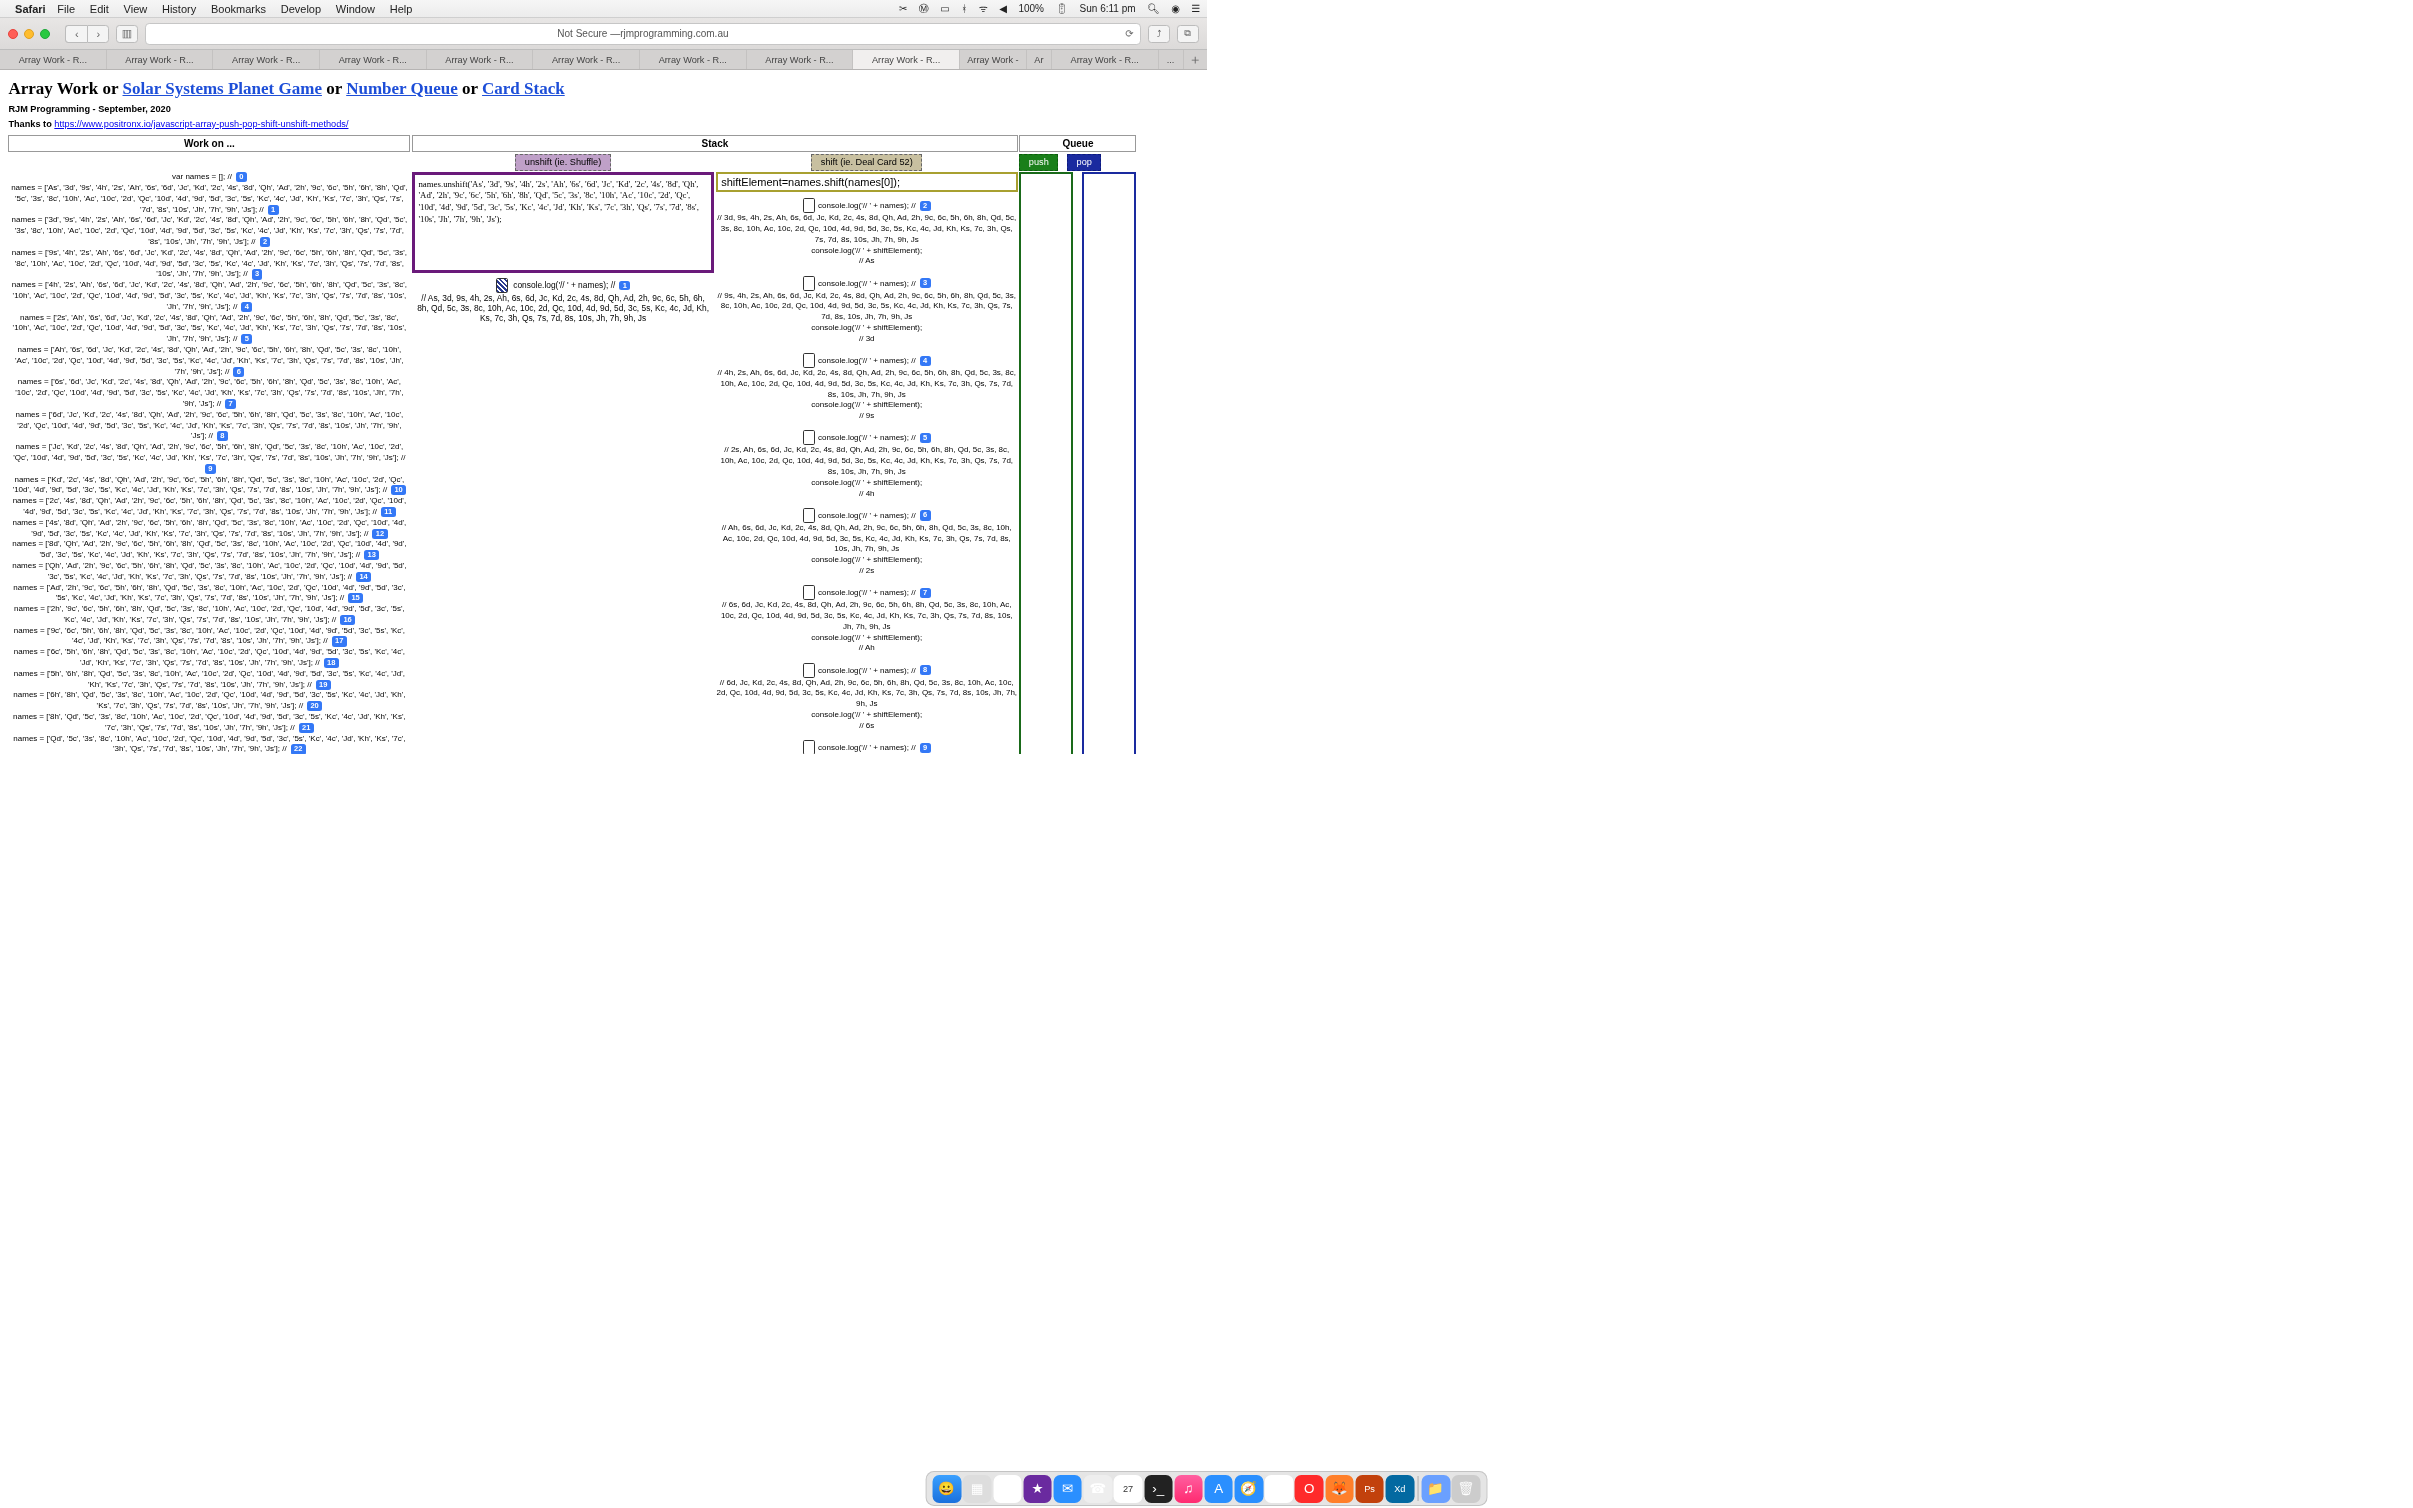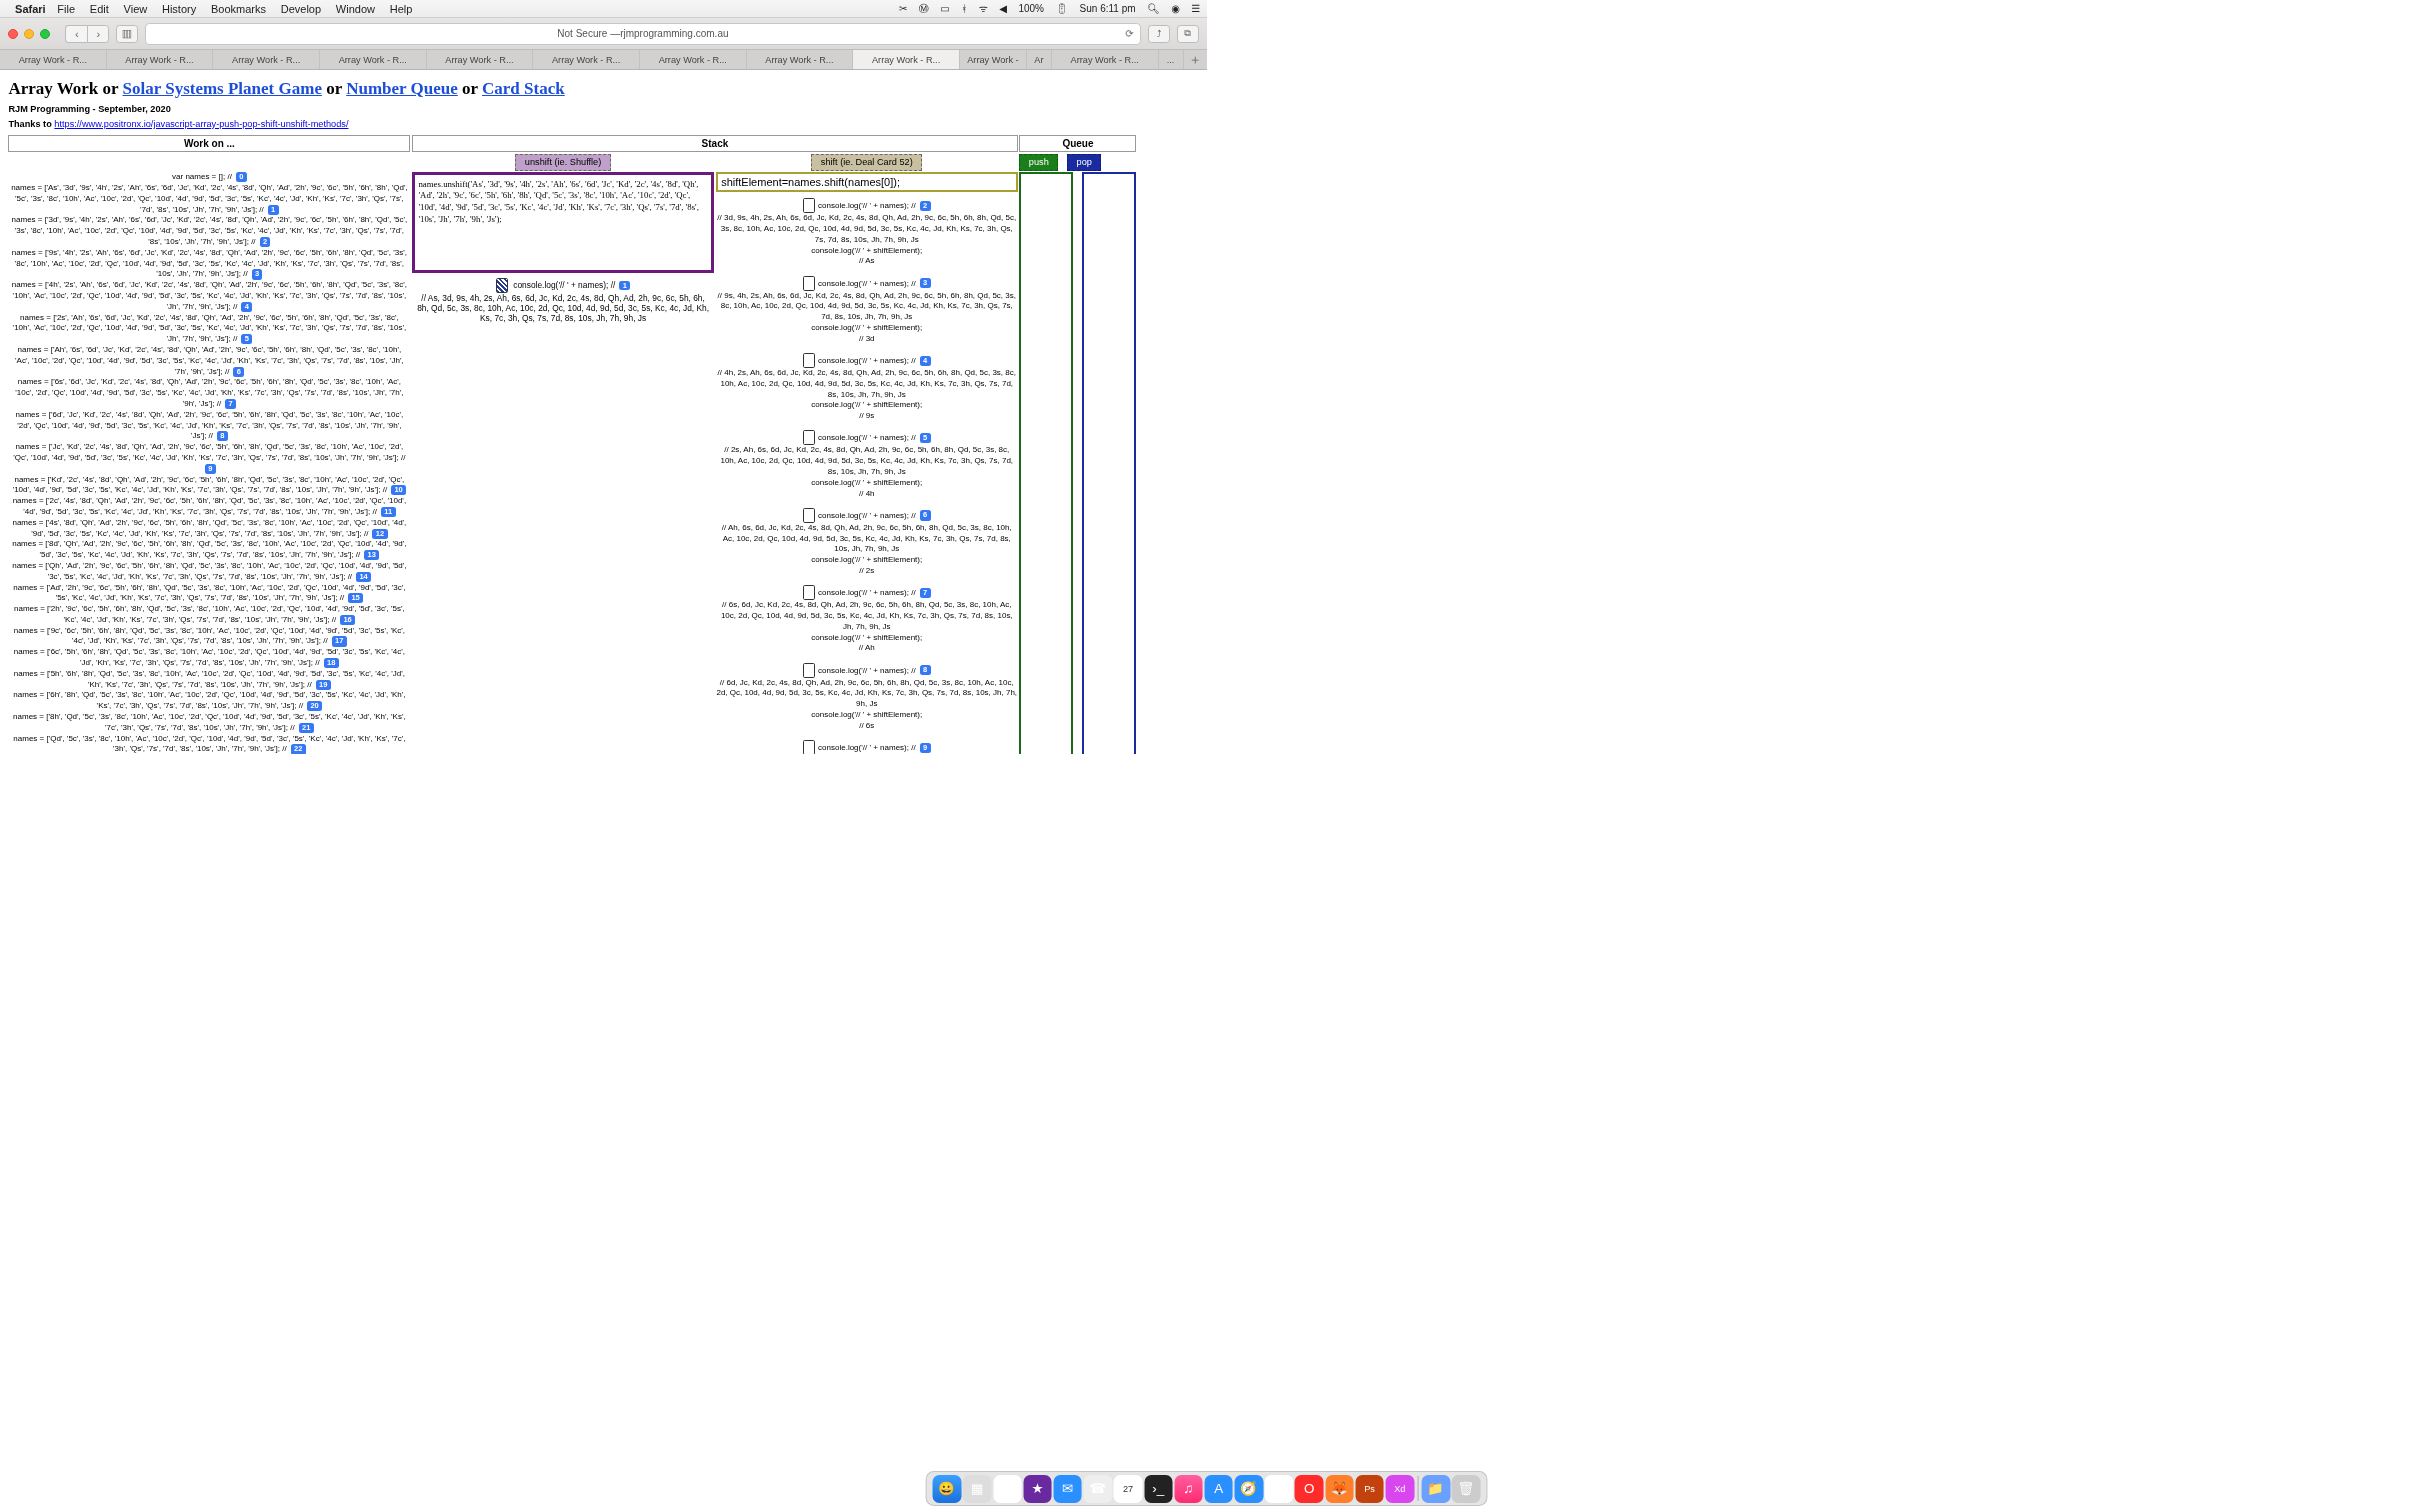--- a/index.html
+++ b/index.html
@@ -286,18 +286,18 @@
   <div class="dicon" style="background:#eee">☎</div>
   <div class="dicon" style="background:#fff;color:#333;font-size:9.2px">27</div>
   <div class="dicon" style="background:#222">›_</div>
   <div class="dicon" style="background:linear-gradient(#ff5fa0,#ff2a70)">♫</div>
   <div class="dicon" style="background:#2a8fff">A</div>
   <div class="dicon" style="background:#2a8fff">🧭</div>
   <div class="dicon" style="background:#fff">◉</div>
   <div class="dicon" style="background:#ff2a2a">O</div>
   <div class="dicon" style="background:#ff7f2a">🦊</div>
   <div class="dicon" style="background:#c2410c;font-size:9.2px">Ps</div>
-  <div class="dicon" style="background:#d946ef;font-size:9.2px">Xd</div>
+  <div class="dicon" style="background:#0369a1;font-size:9.2px">Xd</div>
   <div class="sep"></div>
   <div class="dicon" style="background:#6aa0ff">📁</div>
   <div class="dicon" style="background:#ccc">🗑</div>
 </div>
 
 
 </body></html>

